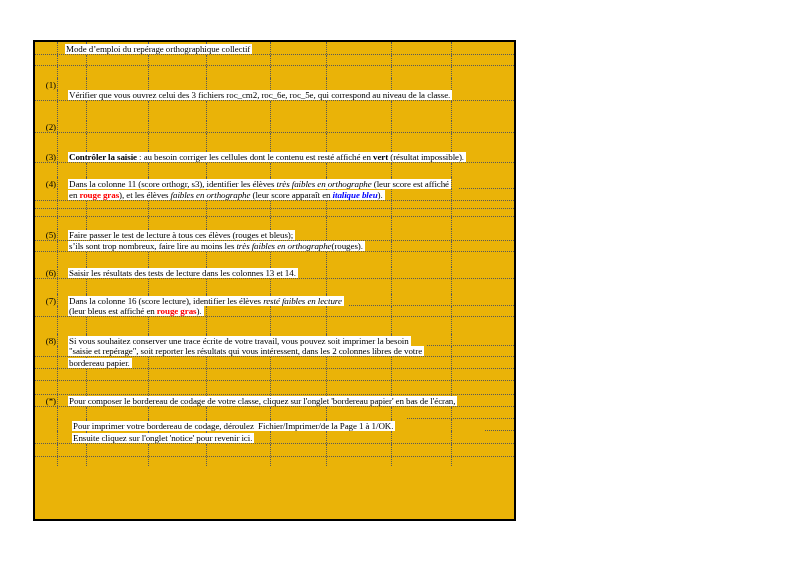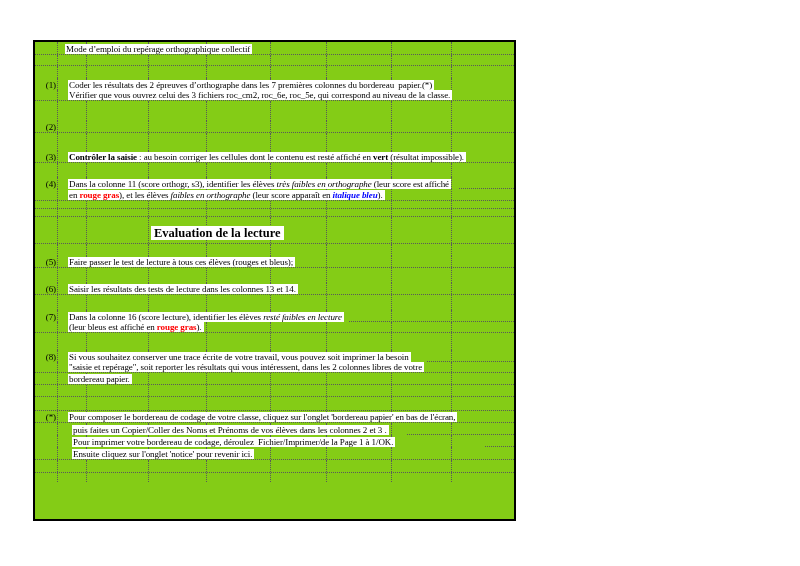--- a/index.html
+++ b/index.html
@@ -6,21 +6,21 @@
   body{
     width:800px;height:566px;position:relative;
     background:#ffffff;
     font-family:"Liberation Serif","DejaVu Serif",serif;
     color:#000;
     overflow:hidden;
   }
   .sheet{
     position:absolute;left:33px;top:40px;width:483px;height:481px;
     border:2px solid var(--border,#000);
-    background:#84cc16;
+    background:#eab308;
     overflow:hidden;
     box-sizing:border-box;
   }
   .row{position:relative;width:100%;box-sizing:border-box;}
   .row.hline{border-bottom:1px dotted var(--grid,#595959);}
   .vline{
     position:absolute;top:0;height:100%;width:0;
     border-left:1px dotted var(--grid,#595959);
     z-index:1;
   }
@@ -96,21 +96,20 @@
       <div class="row" style="height: 11.5px;">
         <div class="vline" style="left: 22px;"></div>
         <div class="vline" style="left: 51px;"></div>
         <div class="vline" style="left: 113px;"></div>
         <div class="vline" style="left: 171px;"></div>
         <div class="vline" style="left: 235px;"></div>
         <div class="vline" style="left: 291px;"></div>
         <div class="vline" style="left: 356px;"></div>
         <div class="vline" style="left: 416px;"></div>
         <div class="num">(1)</div>
-        <div class="txt" style="left: 33px;"><span class="s-n">Coder les résultats des 2 épreuves d’orthographe dans les 7 premières colonnes du bordereau  papier.(*)</span></div>
       </div>
       <div class="row hline" style="height: 11.5px;">
         <div class="vline" style="left: 22px;"></div>
         <div class="vline" style="left: 51px;"></div>
         <div class="vline" style="left: 113px;"></div>
         <div class="vline" style="left: 171px;"></div>
         <div class="vline" style="left: 235px;"></div>
         <div class="vline" style="left: 291px;"></div>
         <div class="vline" style="left: 356px;"></div>
         <div class="vline" style="left: 416px;"></div>
@@ -206,31 +205,20 @@
       <div class="row hline" style="height: 8px;">
         <div class="vline" style="left: 22px;"></div>
         <div class="vline" style="left: 51px;"></div>
         <div class="vline" style="left: 113px;"></div>
         <div class="vline" style="left: 171px;"></div>
         <div class="vline" style="left: 235px;"></div>
         <div class="vline" style="left: 291px;"></div>
         <div class="vline" style="left: 356px;"></div>
         <div class="vline" style="left: 416px;"></div>
       </div>
-      <div class="row hline" style="height: 27px;">
-        <div class="vline" style="left: 22px;"></div>
-        <div class="vline" style="left: 51px;"></div>
-        <div class="vline" style="left: 113px;"></div>
-        <div class="vline" style="left: 171px;"></div>
-        <div class="vline" style="left: 235px;"></div>
-        <div class="vline" style="left: 291px;"></div>
-        <div class="vline" style="left: 356px;"></div>
-        <div class="vline" style="left: 416px;"></div>
-        <div class="head" style="left: 116px;">Evaluation de la lecture</div>
-      </div>
       <div class="row" style="height: 12px;">
         <div class="vline" style="left: 22px;"></div>
         <div class="vline" style="left: 51px;"></div>
         <div class="vline" style="left: 113px;"></div>
         <div class="vline" style="left: 171px;"></div>
         <div class="vline" style="left: 235px;"></div>
         <div class="vline" style="left: 291px;"></div>
         <div class="vline" style="left: 356px;"></div>
         <div class="vline" style="left: 416px;"></div>
       </div>
@@ -238,20 +226,31 @@
         <div class="vline" style="left: 22px;"></div>
         <div class="vline" style="left: 51px;"></div>
         <div class="vline" style="left: 113px;"></div>
         <div class="vline" style="left: 171px;"></div>
         <div class="vline" style="left: 235px;"></div>
         <div class="vline" style="left: 291px;"></div>
         <div class="vline" style="left: 356px;"></div>
         <div class="vline" style="left: 416px;"></div>
         <div class="num">(5)</div>
         <div class="txt" style="left: 33px;"><span class="s-n">Faire passer le test de lecture à tous ces élèves (rouges et bleus);</span></div>
+      </div>
+      <div class="row hline" style="height: 11px;">
+        <div class="vline" style="left: 22px;"></div>
+        <div class="vline" style="left: 51px;"></div>
+        <div class="vline" style="left: 113px;"></div>
+        <div class="vline" style="left: 171px;"></div>
+        <div class="vline" style="left: 235px;"></div>
+        <div class="vline" style="left: 291px;"></div>
+        <div class="vline" style="left: 356px;"></div>
+        <div class="vline" style="left: 416px;"></div>
+        <div class="txt" style="left: 33px;"><span class="s-n">s’ils sont trop nombreux, faire lire au moins les </span><span class="s-i">très faibles en orthographe</span><span class="s-n">(rouges).</span></div>
       </div>
       <div class="row" style="height: 15px;">
         <div class="vline" style="left: 22px;"></div>
         <div class="vline" style="left: 51px;"></div>
         <div class="vline" style="left: 113px;"></div>
         <div class="vline" style="left: 171px;"></div>
         <div class="vline" style="left: 235px;"></div>
         <div class="vline" style="left: 291px;"></div>
         <div class="vline" style="left: 356px;"></div>
         <div class="vline" style="left: 416px;"></div>
@@ -382,21 +381,20 @@
       <div class="row" style="height: 12px;">
         <div class="vline" style="left: 22px;"></div>
         <div class="vline" style="left: 51px;"></div>
         <div class="vline" style="left: 113px;"></div>
         <div class="vline" style="left: 171px;"></div>
         <div class="vline" style="left: 235px;"></div>
         <div class="vline" style="left: 291px;"></div>
         <div class="vline" style="left: 356px;"></div>
         <div class="vline" style="left: 416px;"></div>
         <div class="partline" style="left: 372px;"></div>
-        <div class="txt" style="left: 37px;"><span class="s-n">puis faites un Copier/Coller des Noms et Prénoms de vos élèves dans les colonnes 2 et 3 .</span></div>
       </div>
       <div class="row" style="height: 12px;">
         <div class="vline" style="left: 22px;"></div>
         <div class="vline" style="left: 51px;"></div>
         <div class="vline" style="left: 113px;"></div>
         <div class="vline" style="left: 171px;"></div>
         <div class="vline" style="left: 235px;"></div>
         <div class="vline" style="left: 291px;"></div>
         <div class="vline" style="left: 356px;"></div>
         <div class="vline" style="left: 416px;"></div>

